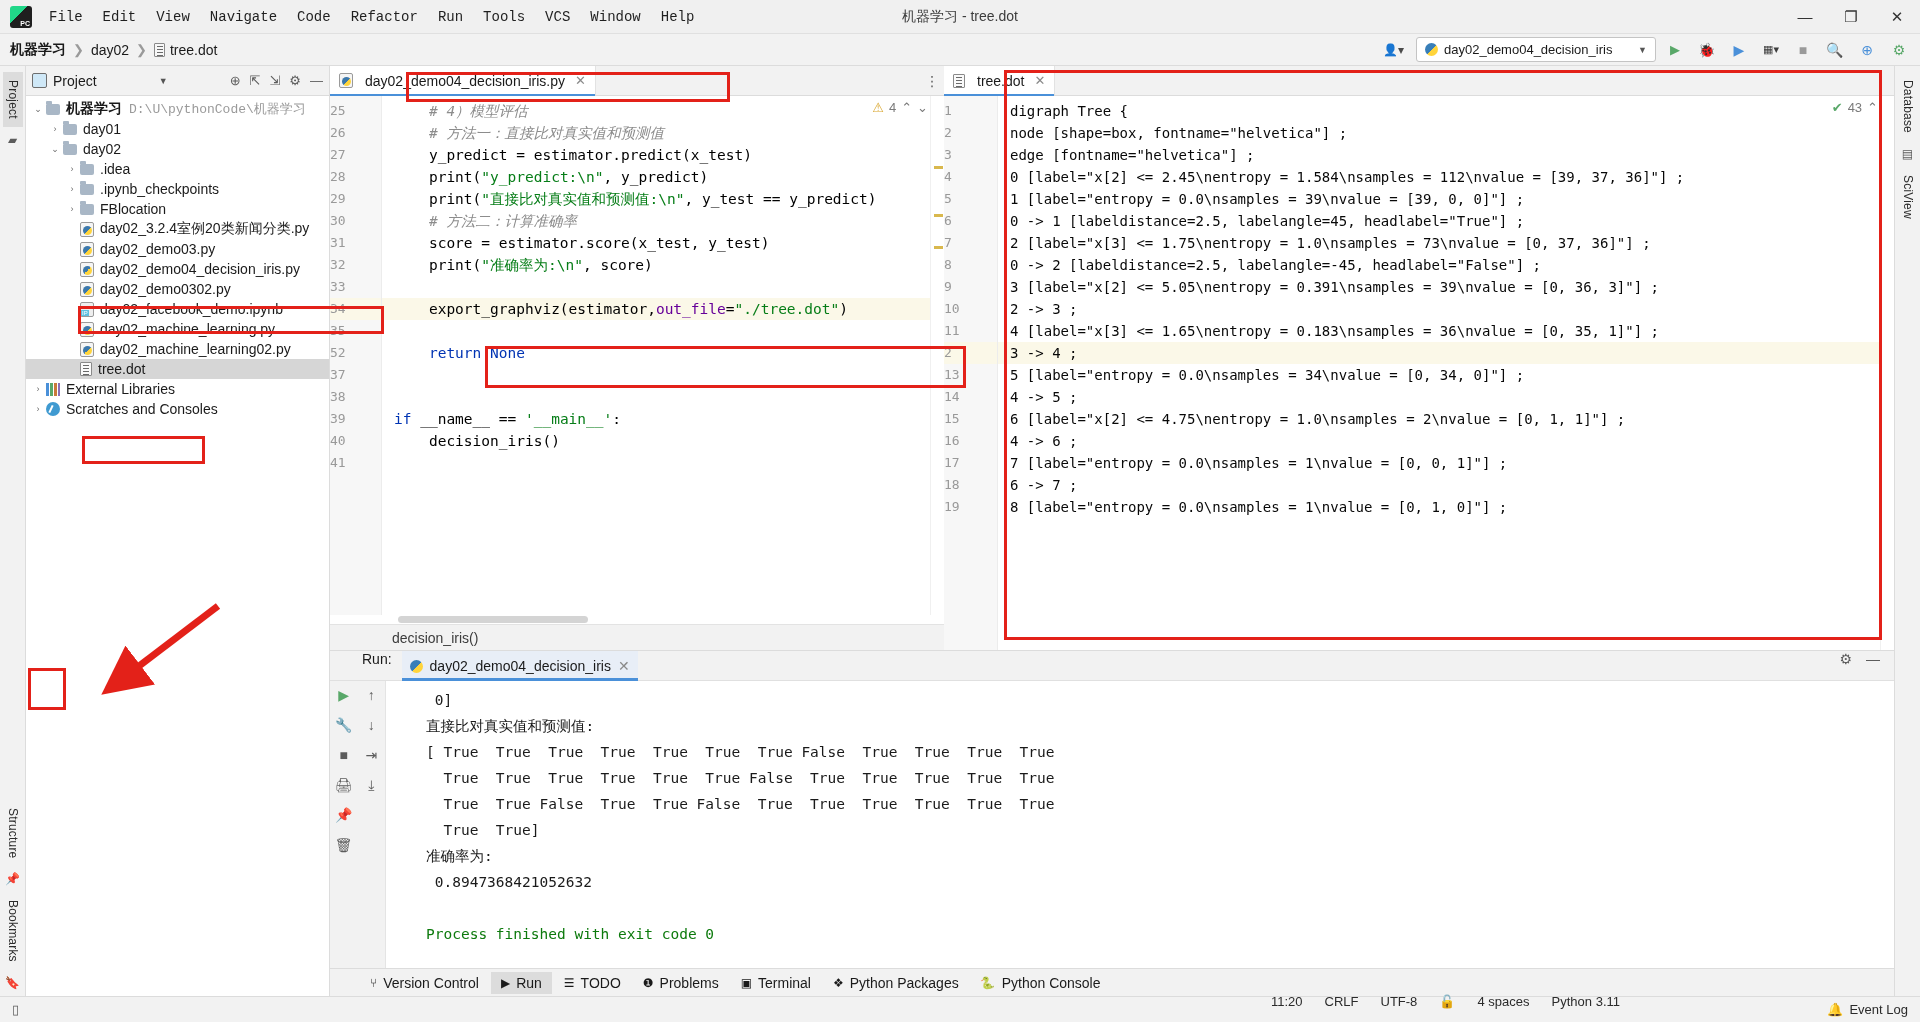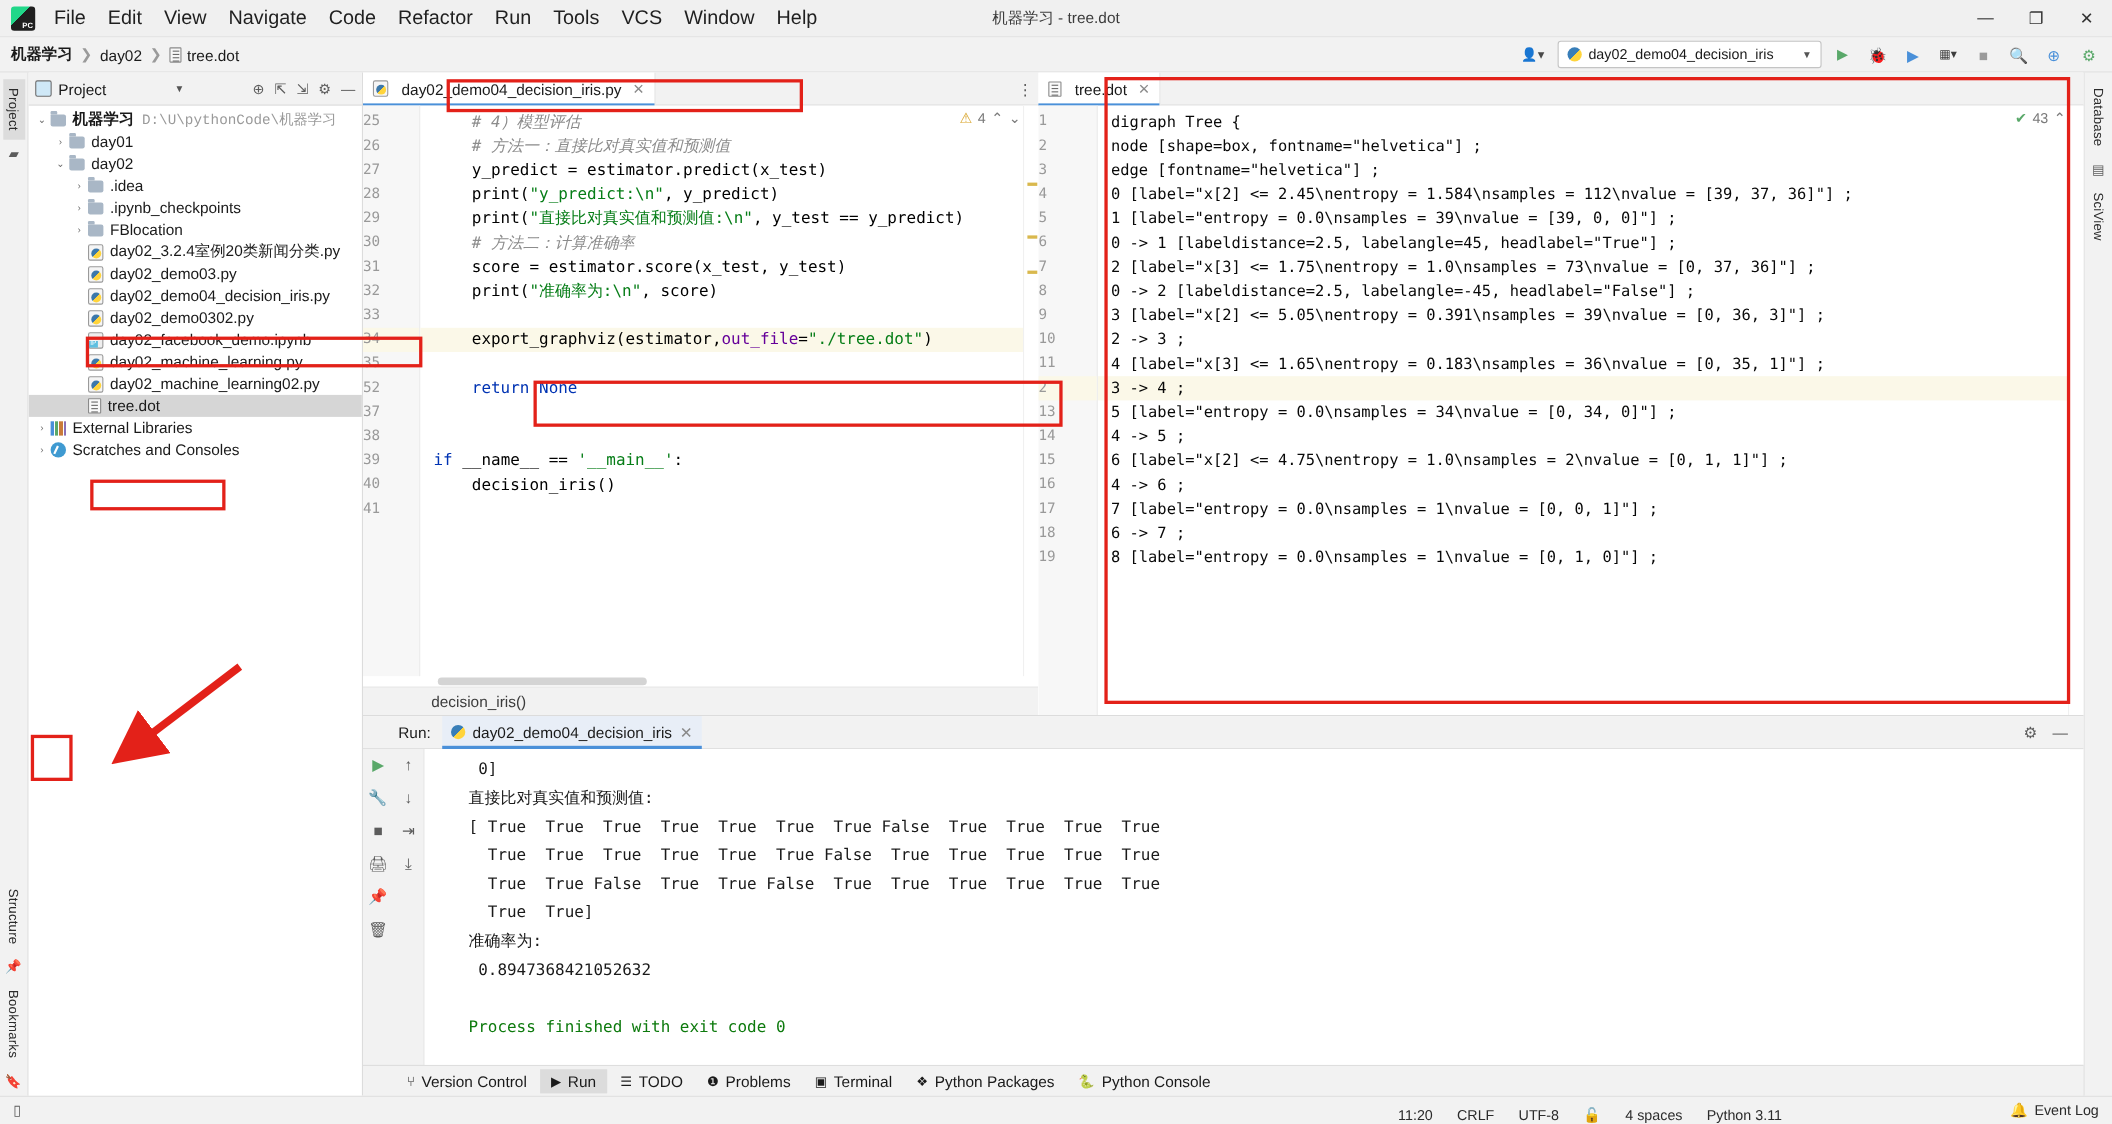--- a/index.html
+++ b/index.html
@@ -21,21 +21,21 @@
   .pc-logo {
     width: 22px; height: 22px; margin: 0 8px 0 10px; border-radius: 3px;
     background: linear-gradient(135deg,#21d789 0%,#21d789 40%,#1f1f1f 40%,#1f1f1f 100%);
     position: relative; flex: 0 0 22px;
   }
   .pc-logo::after {
     content:"PC"; position:absolute; bottom:1px; right:2px; font-size:7px; color:#fff; font-weight:bold;
   }
   .menu { display: flex; align-items: center; gap: 2px; }
   .menu-item {
-    padding: 4px 9px; font-size: 18px; color: #1f1f1f; cursor: default; white-space: nowrap;
+    padding: 4px 9px; font-size: 14px; color: #1f1f1f; cursor: default; white-space: nowrap; font-family: Liberation Mono, monospace;
   }
   .win-title {
     position: absolute; left: 50%; transform: translateX(-50%);
     font-size: 14px; color: #3c3c3c; white-space: nowrap;
   }
   .win-controls { margin-left: auto; display: flex; height: 34px; }
   .win-btn { width: 46px; height: 34px; display:flex; align-items:center; justify-content:center; font-size:15px; color:#333; }
 
   
   .navbar {
@@ -186,21 +186,21 @@
   }
   .hscroll { height:9px; background:#fff; position:relative; flex:0 0 9px;}
   .hscroll .thumb{position:absolute;left:68px;top:1px;height:7px;width:190px;background:#d4d4d4;border-radius:4px;}
 
   
   .redbox { position:absolute; border:3px solid #e32119; pointer-events:none; z-index: 40; }
 
   
   .runpanel { height: 318px; display:flex; flex-direction:column; background:#fff; border-top:1px solid #dcdcdc; flex:0 0 318px;}
   .run-head {
-    height:30px; background:#f2f2f2; display:flex; align-items:center; gap:10px; padding-left:32px;
+    height:30px; background:#f2f2f2; display:flex; gap:10px; padding-left:32px;
     border-bottom:1px solid #e0e0e0; flex:0 0 30px; position:relative;
   }
   .run-head .lbl{font-size:14px;color:#1a1a1a;}
   .run-tab{display:flex;align-items:center;gap:7px;font-size:14px;padding:0 8px;height:30px;position:relative;background:#e8eef7;}
   .run-tab::after{content:"";position:absolute;left:0;right:0;bottom:0;height:3px;background:#4a90d9;}
   .run-head .right{margin-left:auto;display:flex;gap:14px;padding-right:14px;color:#5c5c5c;font-size:14px;}
   .run-body{flex:1;display:flex;min-height:0;}
   .run-rail{width:56px;background:#f2f2f2;border-right:1px solid #e4e4e4;display:flex;flex:0 0 56px;}
   .run-col{width:28px;display:flex;flex-direction:column;align-items:center;padding-top:6px;gap:14px;}
   .r-ico{font-size:14px;color:#5c5c5c;}
@@ -564,21 +564,21 @@
   <div class="statusbar">
     <span style="color:#5c5c5c;">▯</span>
     <div class="right">
       <span class="evlog">
         <span>🔔</span>
         <span>Event Log</span>
       </span>
     </div>
   </div>
 
-  <div style="position:absolute;right:300px;bottom:1px;display:flex;gap:22px;font-size:13px;color:#2b2b2b;align-items:center;">
+  <div style="position:absolute;right:300px;bottom:13px;display:flex;gap:22px;font-size:13px;color:#2b2b2b;align-items:center;">
     <span>11:20</span>
     <span>CRLF</span>
     <span>UTF-8</span>
     <span>🔓</span>
     <span>4 spaces</span>
     <span>Python 3.11</span>
   </div>
 
   <div class="redbox" style="left:406px;top:72px;width:324px;height:30px;"></div>
   <div class="redbox" style="left:78px;top:306px;width:306px;height:28px;"></div>

